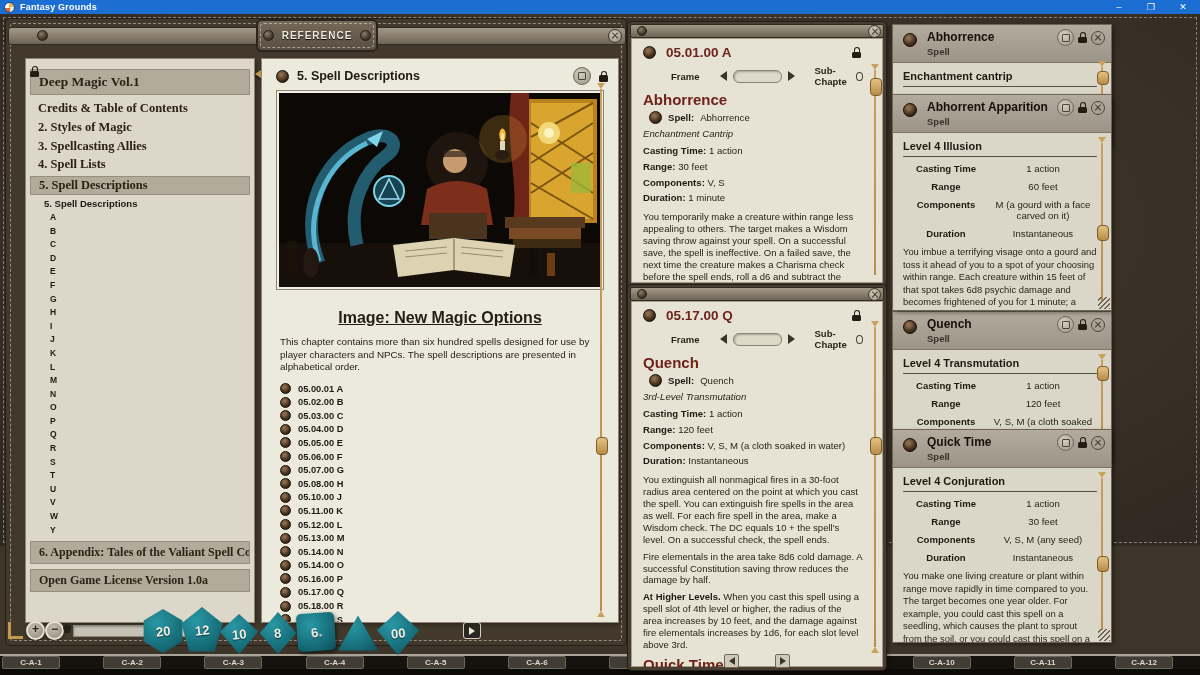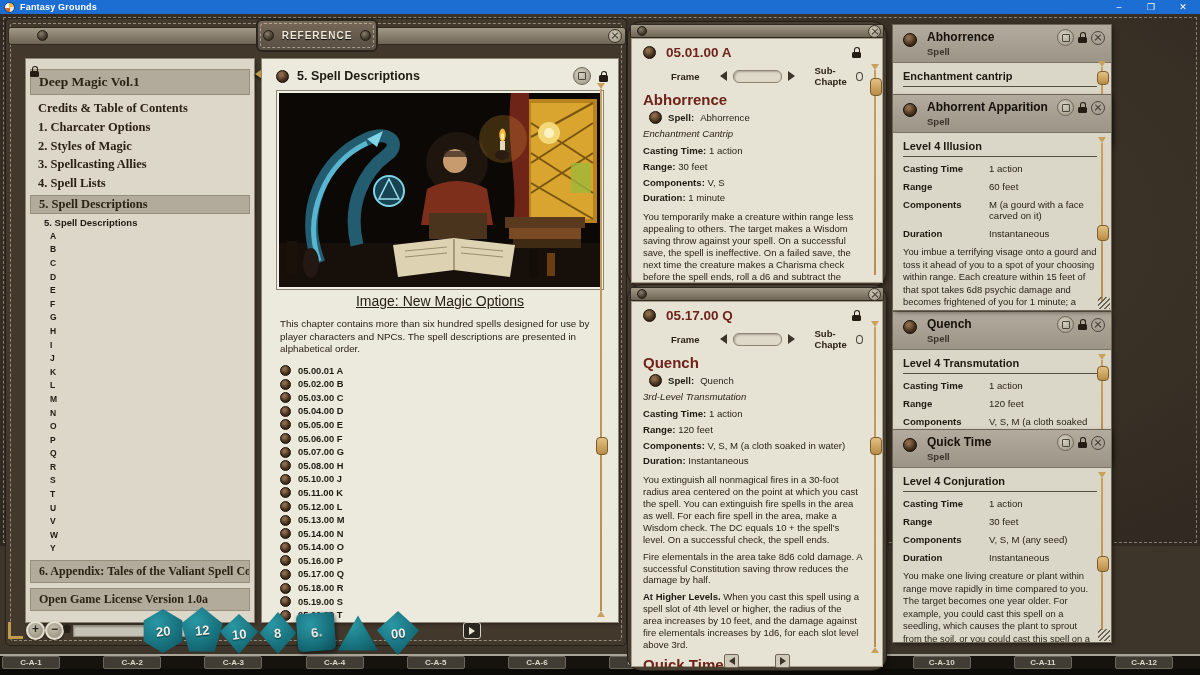--- a/index.html
+++ b/index.html
@@ -64,34 +64,34 @@
     box-shadow:0 0 0 1px #8d8372, 2px 2px 4px rgba(0,0,0,.4);overflow:hidden;}
   .c-header{display:flex;align-items:center;gap:8px;margin:8px 10px 0 14px;}
   .c-header-title{font-weight:bold;font-size:12.5px;color:#1f1a12;flex:1;}
   .linkicon{width:11px;height:11px;border-radius:50%;flex:none;display:inline-block;
     background:radial-gradient(circle at 38% 32%,#8a6a4a 15%,#4a3420 55%,#241709 90%);border:1px solid #150d05;}
   .pagecirc{width:16px;height:16px;border-radius:50%;position:relative;flex:none;
     background:radial-gradient(circle at 40% 35%,#d6d1c2,#9a9384);border:1px solid #6e6758;}
   .pagecirc::before{content:"";position:absolute;left:4px;top:4px;width:6px;height:6px;border:1.5px solid #4a443a;border-radius:1px;}
   .c-img{display:block;margin:6px auto 0 auto;width:322px;height:194px;border:2px solid #f2efe4;
     box-shadow:0 0 0 1px #8d8372;}
-  .c-caption{text-align:center;font-size:14px;font-weight:normal;text-decoration:underline;color:#241d12;margin-top:4px;}
+  .c-caption{text-align:center;font-size:16px;font-weight:bold;text-decoration:underline;color:#241d12;margin-top:20px;}
   .c-intro{margin:9px 16px 0 18px;font-size:9.8px;line-height:12.6px;color:#2a2316;}
   .c-links{margin:8px 0 0 18px;}
   .c-linkrow{display:flex;align-items:center;gap:7px;height:13.6px;}
   .c-linkrow .linkicon{width:9px;height:9px;}
   .c-linktext{font-size:9.3px;font-weight:bold;color:#1f1a12;}
   
   .pscroll{position:absolute;width:2px;background:linear-gradient(#caa05e,#b98f4e);}
   .pscroll .phandle{position:absolute;left:-4px;width:10px;height:16px;border-radius:4px;
     background:linear-gradient(#e3c183,#b98c46);border:1px solid #7c5c28;}
   .pscroll .pfinial{position:absolute;left:-3px;width:8px;height:6px;background:#c9a15c;
     clip-path:polygon(50% 100%,0 0,100% 0);}
   
-  .pagewin{position:absolute;background:#473d30;border-radius:14px;box-shadow:0 0 0 1px #241f18,2px 2px 5px rgba(0,0,0,.5);}
+  .pagewin{position:absolute;background:#473d30;border-radius:4px;box-shadow:0 0 0 1px #241f18,2px 2px 5px rgba(0,0,0,.5);}
   .pw-topbar{position:absolute;left:2px;top:2px;right:2px;height:12px;border-radius:2px;
     background:linear-gradient(#a39987,#6e6455);border:1px solid #2e2921;}
   .pw-topbar .rivet{position:absolute;left:6px;top:1px;width:8px;height:8px;}
   .pw-topbar .xbtn{right:2px;top:0px;width:11px;height:11px;}
   .pw-body{position:absolute;left:3px;top:16px;right:3px;bottom:3px;background:#e7e3d4;overflow:hidden;
     padding:4px 20px 0 12px;box-shadow:inset 0 0 0 1px #a79d8a;}
   .pw-titlerow{display:flex;align-items:center;gap:10px;margin-top:3px;}
   .pw-title{font-weight:bold;font-size:13.5px;color:#6e231c;flex:1;}
   .pw-titlerow .lockicon{margin-right:2px;}
   .framerow{display:flex;align-items:center;margin:5px 0 2px 28px;gap:6px;}
@@ -120,21 +120,21 @@
   .card-header{position:relative;height:37px;background:linear-gradient(#b3ab9d,#9c9487);border-bottom:1px solid #7c7465;}
   .card-header .linkicon{position:absolute;left:10px;top:8px;width:12px;height:12px;}
   .card-title{position:absolute;left:34px;top:5px;font-weight:bold;font-size:12px;color:#15100a;}
   .card-sub{position:absolute;left:34px;top:21px;font-weight:bold;font-size:9.5px;color:#3a332a;}
   .card-icons{position:absolute;right:6px;top:4px;display:flex;align-items:center;gap:4px;}
   .card-icons .pagecirc{width:15px;height:15px;}
   .card-icons .xbtn{position:relative;width:12px;height:12px;background:none;border-color:#4a443a;}
   .card-body{padding:5px 14px 0 10px;}
   .card-level{font-weight:bold;font-size:11px;color:#1f1a10;margin:2px 0 4px 0;}
   .card-hr{height:1px;background:#55503f;margin:0 0 6px 0;}
-  .card-rows{display:grid;grid-template-columns:86px 1fr;row-gap:7px;font-size:9.6px;color:#2a2316;}
+  .card-rows{display:grid;grid-template-columns:86px 1fr;row-gap:7px;font-size:9.6px;color:#2a2316;text-align:center;}
   .card-rows b{color:#1f1a10;}
   .card-text{margin-top:7px;font-size:9.4px;line-height:12.6px;color:#2a2418;}
   .grip{position:absolute;right:1px;bottom:1px;width:12px;height:12px;
     background:repeating-linear-gradient(135deg,transparent 0 2px,#6b6454 2px 3.5px);}
   
   .roundbtn{position:absolute;width:15px;height:15px;border-radius:50%;background:radial-gradient(circle at 40% 35%,#c6c0b1,#8f8878);
     border:2px solid #e8e2d2;color:#2a251c;font-size:12px;line-height:12px;text-align:center;font-weight:bold;
     box-shadow:0 1px 2px rgba(0,0,0,.5);}
   .mini-die{position:absolute;width:8px;height:9px;background:#241f17;
     clip-path:polygon(50% 0,100% 30%,85% 100%,15% 100%,0 30%);}
@@ -189,21 +189,20 @@
         <span class="rivet"></span>
         <span class="strap-label">Reference</span>
         <span class="rivet"></span>
       </div>
 
       <div class="toc">
         <div class="toc-title">Deep Magic Vol.1</div>
         <div class="toc-items">
 
         <div class="toc-item">Credits &amp; Table of Contents</div>
-            <div class="toc-item">1. Charcater Options</div>
             <div class="toc-item">2. Styles of Magic</div>
             <div class="toc-item">3. Spellcasting Allies</div>
             <div class="toc-item">4. Spell Lists</div>
           </div>
         <div class="toc-items">
           <div class="toc-item selected">5. Spell Descriptions</div>
         </div>
         <div class="toc-sub">5. Spell Descriptions</div>
         <div class="toc-letters">
 

